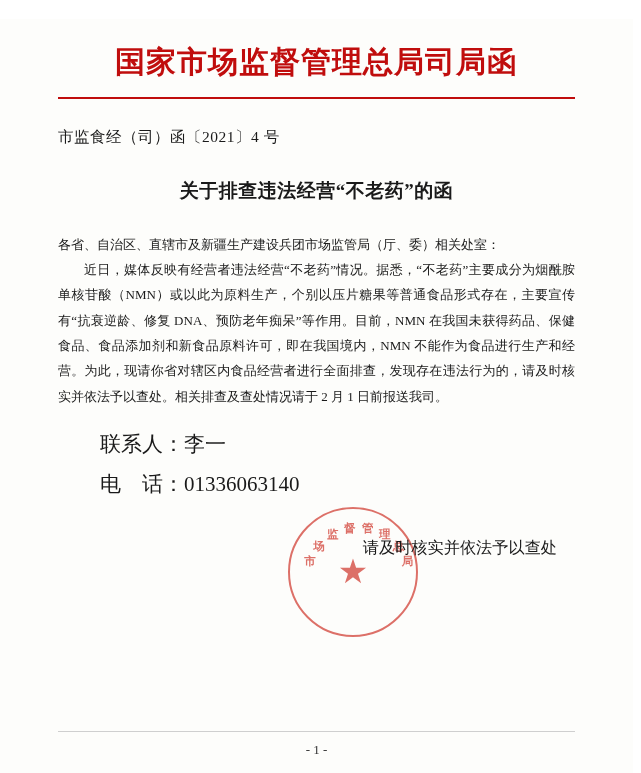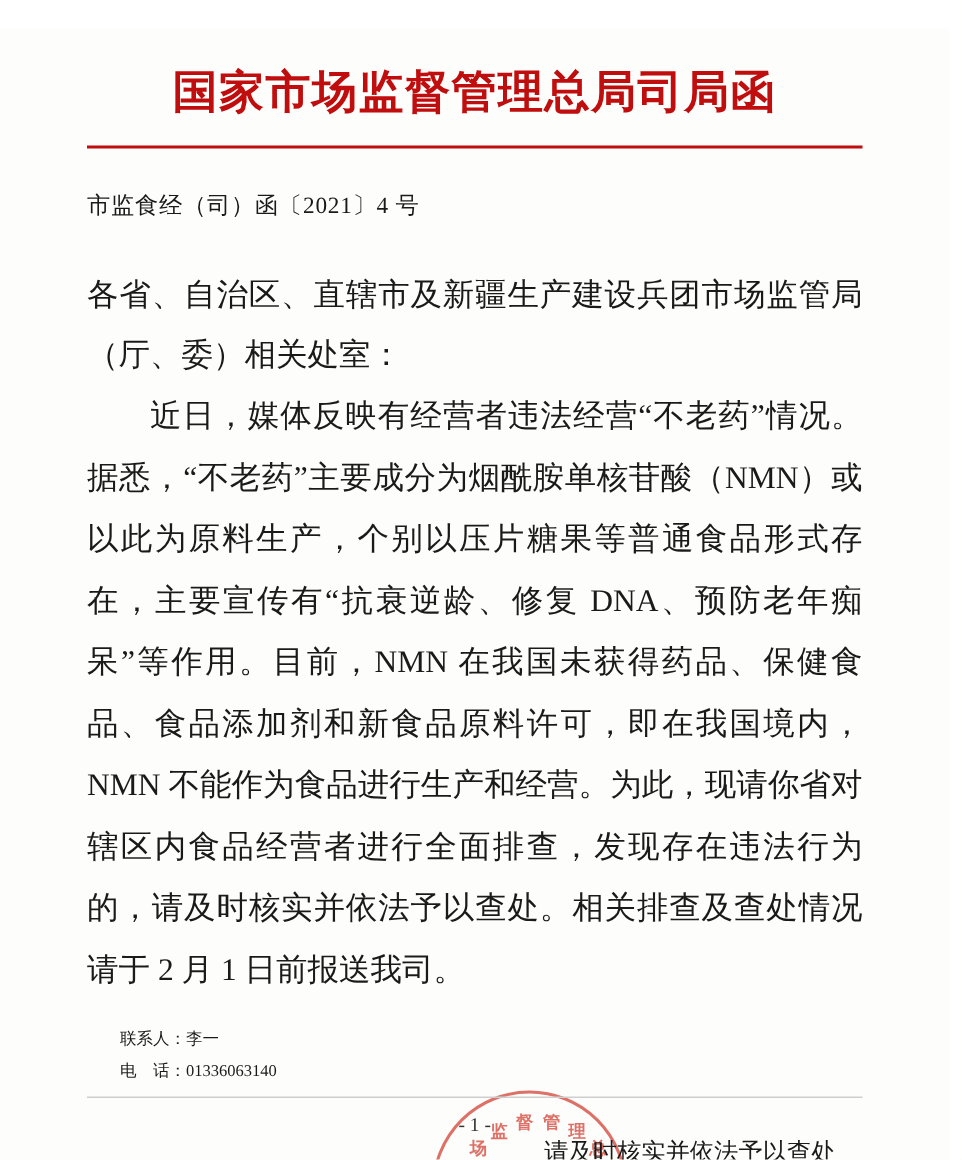--- a/index.html
+++ b/index.html
@@ -50,34 +50,34 @@
   }
   .doc-title {
     text-align: center;
     margin-top: 30px;
     font-size: 19px;
     font-weight: bold;
     letter-spacing: 0.5px;
   }
   .body-block {
     margin-top: 28px;
-    font-size: 21px;
+    font-size: 13px;
     line-height: 1.95;
     text-align: justify;
     text-justify: inter-ideograph;
   }
   .body-block p {
     margin: 0;
   }
   .para-indent {
     text-indent: 2em;
   }
   .contact-block {
     margin-top: 16px;
-    font-size: 11px;
+    font-size: 21px;
     line-height: 1.9;
     text-indent: 2em;
   }
   .signature-area {
     position: relative;
     margin-top: 28px;
     height: 120px;
   }
   .seal {
     position: absolute;
@@ -143,20 +143,21 @@
 
 <div class="page">
 
   <div class="letterhead">
     <div class="letterhead-title">国家市场监督管理总局司局函</div>
     <div class="red-rule"></div>
   </div>
 
   <div class="doc-number">市监食经（司）函〔2021〕4 号</div>
 
+  <div class="doc-title">关于排查违法经营“不老药”的函</div>
 
   <div class="body-block">
     <p>各省、自治区、直辖市及新疆生产建设兵团市场监管局（厅、委）相关处室：</p>
     <p class="para-indent">近日，媒体反映有经营者违法经营“不老药”情况。据悉，“不老药”主要成分为烟酰胺单核苷酸（NMN）或以此为原料生产，个别以压片糖果等普通食品形式存在，主要宣传有“抗衰逆龄、修复 DNA、预防老年痴呆”等作用。目前，NMN 在我国未获得药品、保健食品、食品添加剂和新食品原料许可，即在我国境内，NMN 不能作为食品进行生产和经营。为此，现请你省对辖区内食品经营者进行全面排查，发现存在违法行为的，请及时核实并依法予以查处。相关排查及查处情况请于 2 月 1 日前报送我司。</p>
   </div>
 
   <div class="contact-block">
     <div>联系人：李一</div>
     <div>电　话：01336063140</div>
   </div>

